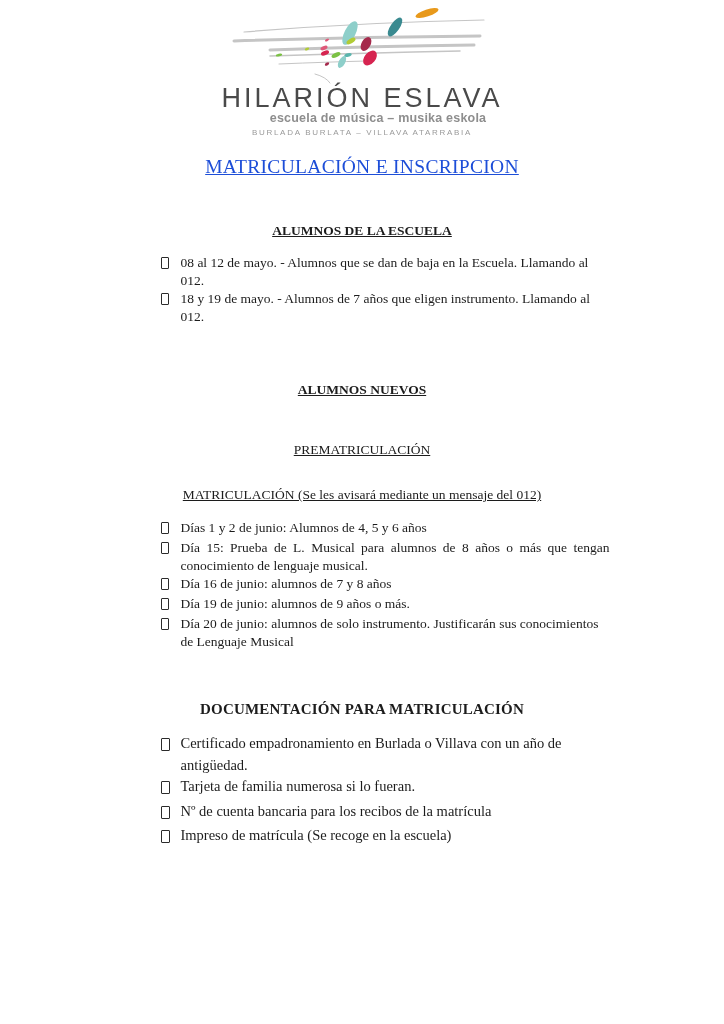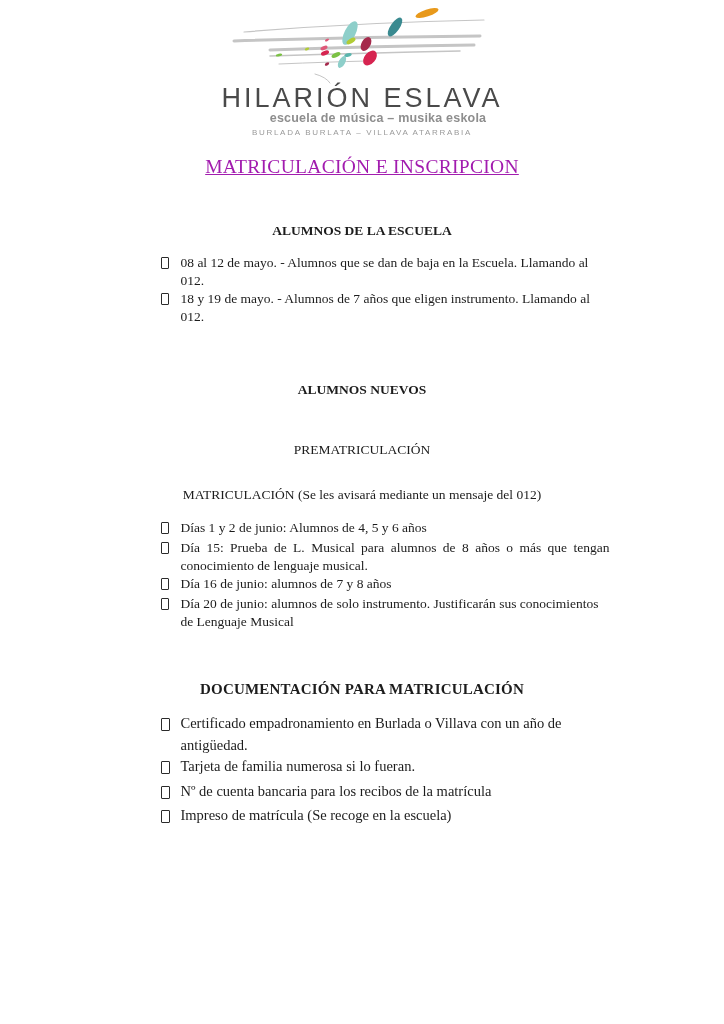--- a/index.html
+++ b/index.html
@@ -48,25 +48,25 @@
 
   
   .doc-title {
     margin-top: 18px;
     text-align: center;
     font-size: 19.5px;
     line-height: 24px;
     font-weight: 400;
     letter-spacing: 0.3px;
     text-decoration: underline;
-    color: #a21caf;
+    color: #1d4ed8;
   }
   .h-center { text-align: center; font-size: 13.5px; line-height: 16px; }
   .bold { font-weight: bold; }
-  .underline { }
+  .underline { text-decoration: underline; }
   .s1-head { margin-top: 44px; }
   .s2-head { margin-top: 56px; }
   .s3-head { margin-top: 44px; font-weight: 400; }
   .s4-head { margin-top: 29px; font-weight: 400; }
   .s5-head { margin-top: 49px; font-size: 15px; line-height: 18px; letter-spacing: 0.2px; }
 
   
   .blist { margin-left: 66px; margin-right: 60px; }
   .list1 { margin-top: 15px; }
   .list2 { margin-top: 14px; }
@@ -153,20 +153,24 @@
     <div class="bitem justify">
       <span class="bcell"><span class="tofu"></span></span>
       <span class="btext">Día 15: Prueba de L. Musical para alumnos de 8 años o más que tengan conocimiento de lenguaje musical.</span>
     </div>
     <div class="bitem">
       <span class="bcell"><span class="tofu"></span></span>
       <span class="btext">Día 16 de junio: alumnos de 7 y 8 años</span>
     </div>
     <div class="bitem">
       <span class="bcell"><span class="tofu"></span></span>
+      <span class="btext">Día 19 de junio: alumnos de 9 años o más.</span>
+    </div>
+    <div class="bitem">
+      <span class="bcell"><span class="tofu"></span></span>
       <span class="btext">Día 20 de junio: alumnos de solo instrumento.  Justificarán sus conocimientos de Lenguaje Musical</span>
     </div>
   </div>
 
   <div class="h-center bold s5-head">DOCUMENTACIÓN PARA MATRICULACIÓN</div>
 
   <div class="blist list4 doc-list">
     <div class="bitem">
       <span class="bcell"><span class="tofu"></span></span>
       <span class="btext">Certificado empadronamiento en Burlada o Villava con un año de antigüedad.</span>

